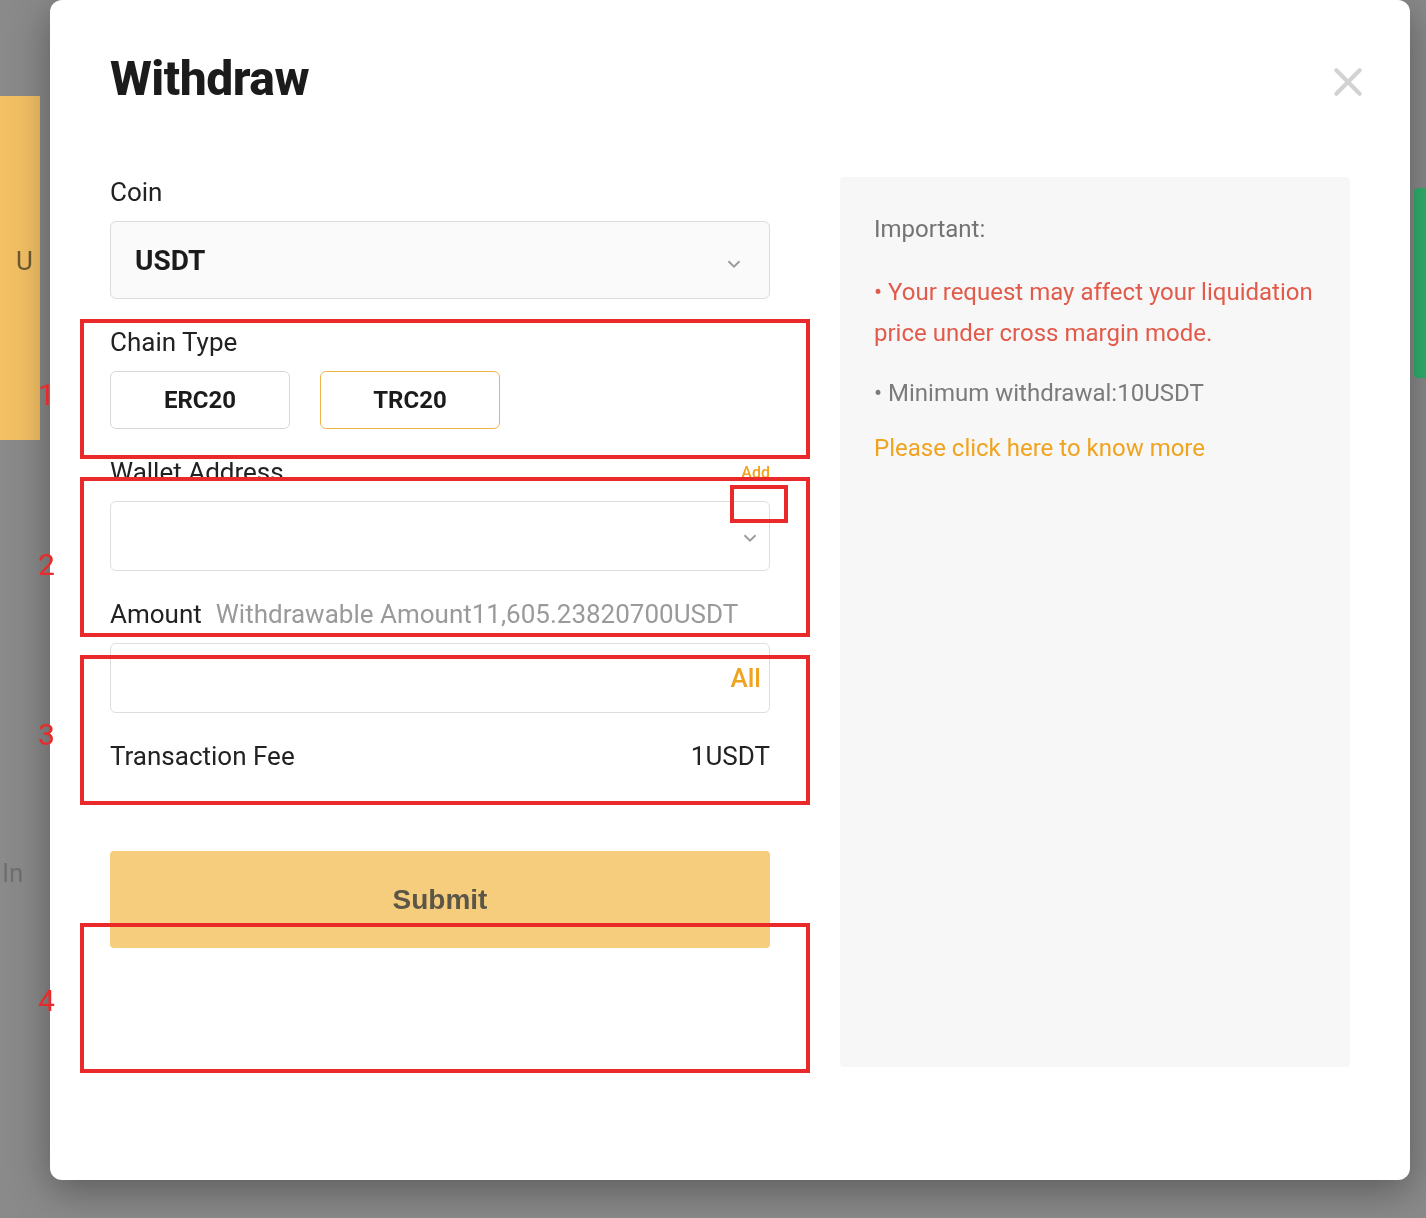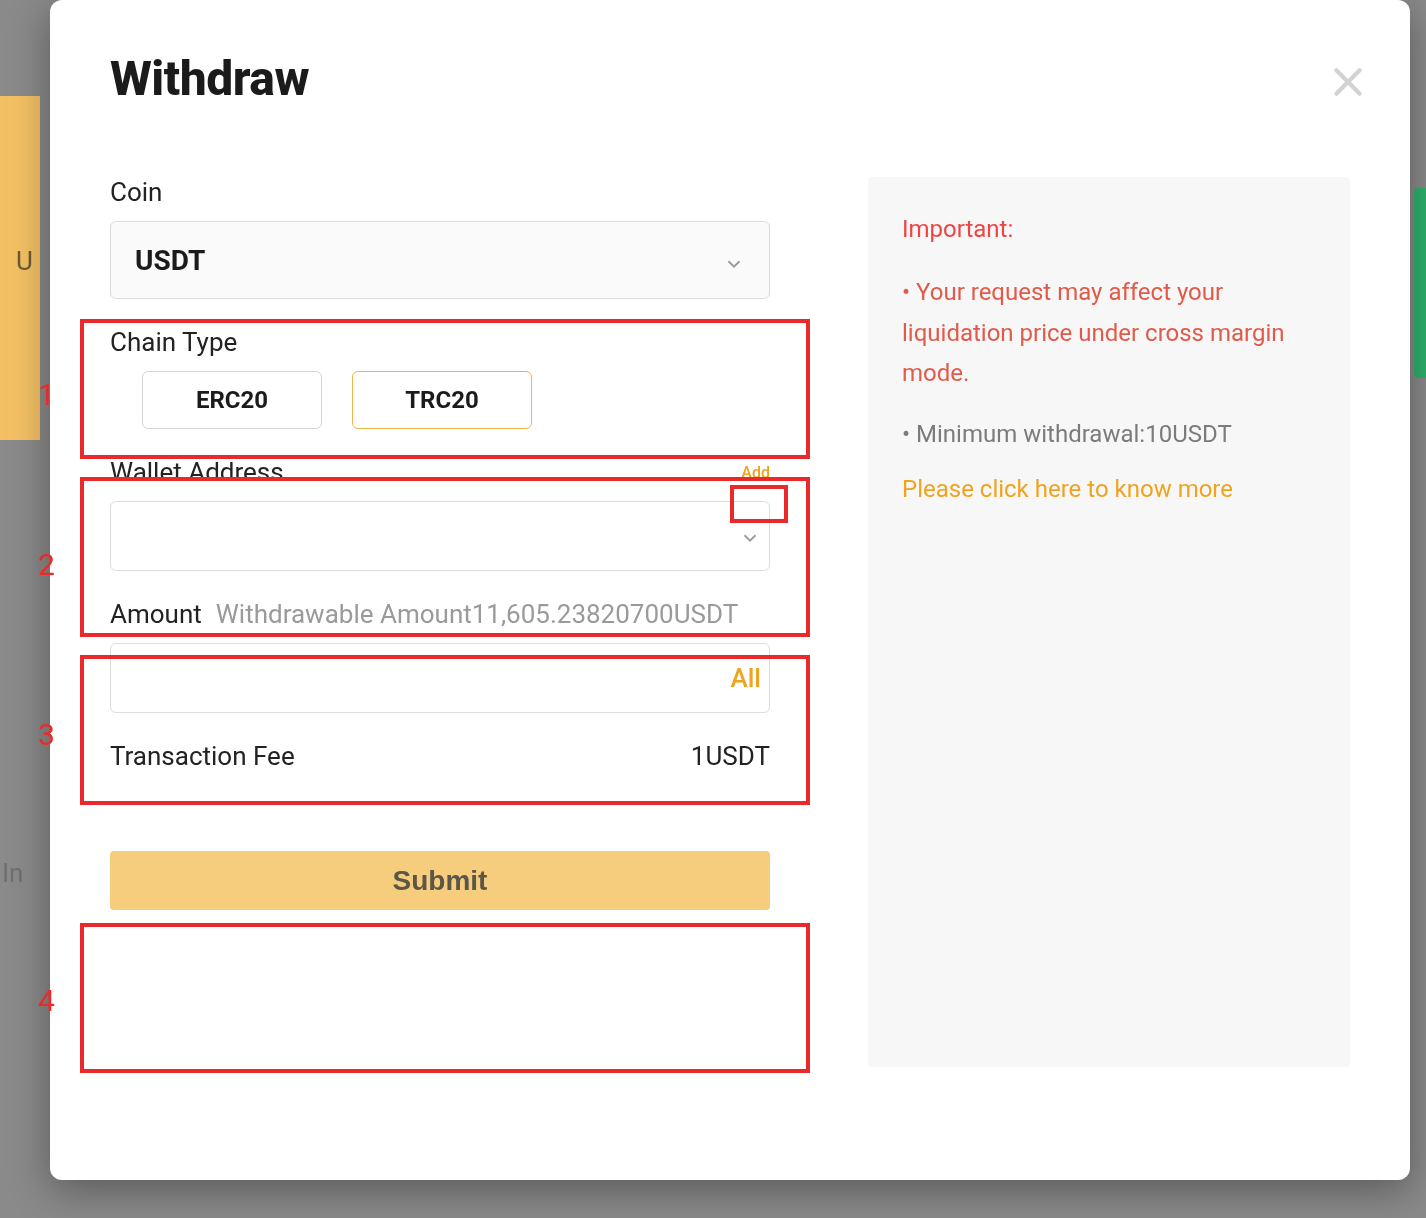--- a/index.html
+++ b/index.html
@@ -23,21 +23,21 @@
     padding: 50px 60px 40px 60px;
   }
   .modal-title { font-size: 48px; font-weight: 800; color:#1b1b1b; letter-spacing: -0.5px; }
   .close-x {
     position: absolute; right: 42px; top: 62px;
     width: 40px; height: 40px;
     display:flex; align-items:center; justify-content:center;
     color:#d2d2d2; cursor:pointer; font-size: 34px; line-height:1;
   }
 
-  .columns { display:flex; gap: 78px; margin-top: 70px; }
+  .columns { display:flex; gap: 50px; margin-top: 70px; }
   .left-col { flex: 0 0 680px; position: relative; }
   .right-col {
     flex: 1;
     background: #f7f7f7;
     border-radius: 4px;
     padding: 32px 34px;
     color: #7b7b7b;
     font-size: 24px;
     line-height: 1.7;
     height: 890px;
@@ -52,21 +52,21 @@
     border: 1px solid #dcdcdc; border-radius: 6px;
     background: #fafafa;
     display:flex; align-items:center; justify-content:space-between;
     padding: 0 24px;
     font-size: 28px; font-weight: 700; color:#1b1b1b;
     cursor:pointer;
   }
   .chev-down { width: 22px; height: 22px; }
   .chev-down svg { width:22px; height:22px; stroke:#9a9a9a; stroke-width:2; fill:none; }
 
-  .chain-buttons { display:flex; gap: 30px; margin-left: 32px; }
+  .chain-buttons { display:flex; gap: 30px; }
   .chain-btn {
     width: 180px; height: 58px;
     border: 1.5px solid #d7d7d7; border-radius: 6px;
     background:#fff; font-size: 24px; font-weight:700; color:#1b1b1b;
     display:flex; align-items:center; justify-content:center;
     cursor:pointer;
   }
   .chain-btn.active { border-color: #f0b64a; }
 
   .wallet-head { display:flex; align-items:center; justify-content:space-between; width:660px; }
@@ -79,32 +79,32 @@
     display:flex; align-items:center; justify-content:flex-end;
     padding: 0 8px;
     font-size: 26px;
   }
   .input-box.select { justify-content:flex-end; }
   .all-link { color:#f0a31f; font-size:26px; font-weight:500; cursor:pointer; }
 
   .fee-row { display:flex; justify-content:space-between; width:660px; font-size:26px; color:#222; margin-top: 6px;}
   .submit-btn {
     margin-top: 80px;
-    width: 660px; height: 59px;
+    width: 660px; height: 97px;
     background:#f5cd7c; border:none; border-radius:4px;
     color:#5c5648; font-size:28px; font-weight:700;
     cursor:pointer;
   }
 
   
   .callout { position:absolute; border: 4px solid #ea2a2a; pointer-events:none; }
   .callout-num { position:absolute; color:#ea2a2a; font-size:30px; }
 
   
-  .imp-title { color:#ef4444; margin-bottom: 22px; }
+  .imp-title { color:#737373; margin-bottom: 22px; }
   .imp-warn  { color:#e25a4a; }
   .imp-item  { margin-top: 20px; }
   .bullet::before { content:"• "; }
   .know-more { color:#f0a31f; display:inline-block; margin-top: 14px; cursor:pointer; }
 </style>
 </head>
 <body>
 
 <div class="bg-yellow"></div>
 <div class="bg-green"></div>

